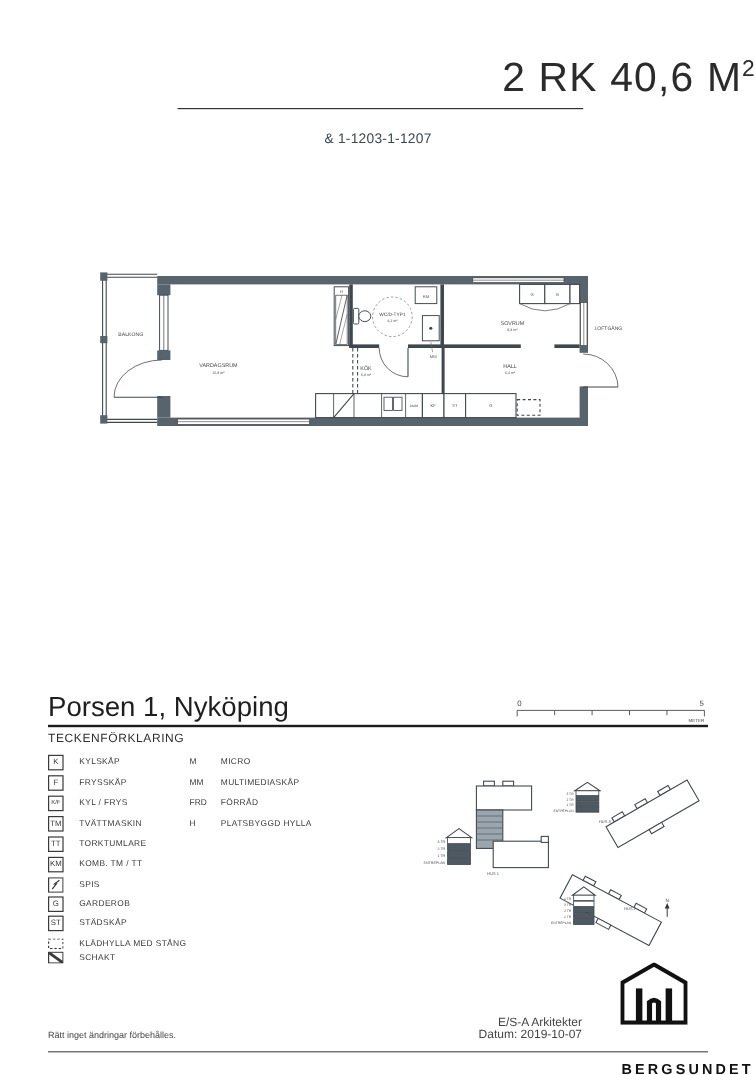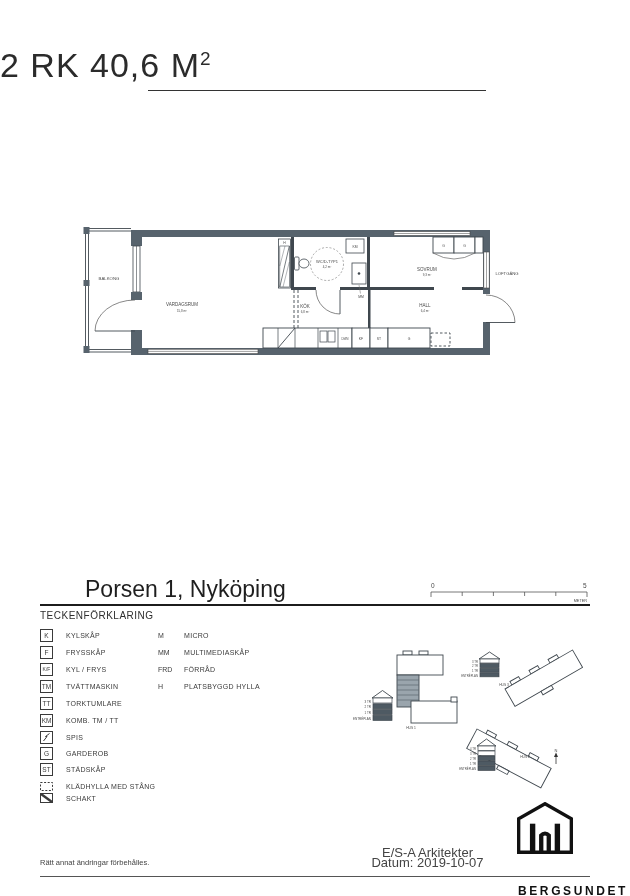--- a/index.html
+++ b/index.html
@@ -1,60 +1,61 @@
 <!DOCTYPE html>
 <html><head>
 <meta charset="utf-8">
 <style>
   html,body{margin:0;padding:0;background:#fff;}
   .page{position:relative;width:630px;height:896px;background:#ffffff;overflow:hidden;
         font-family:"Liberation Sans",sans-serif;color:#3c3c3c;}
   .abs{position:absolute;}
   
-  .title{top:46px;left:0;width:100%;text-align:left;font-size:34px;font-weight:400;
+  .title{top:46px;left:0;width:100%;text-align:right;font-size:34px;font-weight:400;
          color:#2b2b2b;letter-spacing:1px;}
   .title sup{font-size:19px;}
   .title-rule{top:90px;left:148px;width:338px;border-top:1.6px solid #333;}
   .sub{left:0;width:100%;text-align:center;font-size:11.5px;color:#3d4652;letter-spacing:.2px;}
   .sub1{top:96px;} .sub2{top:110px;}
   
   .plan{left:82px;top:218px;}
   .site{left:353px;top:633px;}
   svg text{font-family:"Liberation Sans",sans-serif;fill:#4a4a4a;}
   
-  .proj-title{left:40px;top:576px;font-size:23px;color:#1e1e1e;margin-left:45px;}
+  .proj-title{left:40px;top:576px;font-size:23px;color:#1e1e1e;}
   .scalebar{left:430px;top:582px;}
   .sect-rule{top:604px;left:40px;width:550px;border-top:2px solid #1c1c1c;}
   .legend-head{left:40px;top:610px;font-size:10px;letter-spacing:.5px;color:#2e2e2e;}
   .lrow{left:40px;display:flex;align-items:center;height:14px;}
   .lrow2{left:158px;display:flex;align-items:center;height:14px;}
   .sym{width:13px;height:13px;border:1px solid #3a3a3a;display:flex;align-items:center;
        justify-content:center;font-size:6.5px;color:#3a3a3a;flex:0 0 auto;box-sizing:border-box;}
   .sym.small{font-size:5px;}
   .symtxt{width:26px;font-size:7px;color:#3a3a3a;flex:0 0 auto;}
   .llab{margin-left:13px;font-size:7px;letter-spacing:.3px;color:#3a3a3a;white-space:nowrap;}
   .r0{top:628px}.r1{top:645px}.r2{top:662px}.r3{top:679px}.r4{top:696px}.r5{top:713px}
   .r6{top:730px}.r7{top:746px}.r8{top:762px}.r9{top:779px}.r10{top:791px}
   .symwrap{width:13px;display:flex;justify-content:center;flex:0 0 auto;}
   
   .note1{left:40px;top:826px;font-size:7.5px;line-height:10px;color:#444;}
   .note2{left:40px;top:858px;font-size:7.5px;color:#444;}
-  .arch{left:370px;top:848px;width:115px;text-align:center;font-size:13px;line-height:10px;color:#444;}
+  .arch{left:370px;top:848px;width:115px;text-align:right;font-size:10px;line-height:10px;color:#444;}
   .logo{left:517px;top:802px;}
   .brand{left:491px;top:884px;width:104px;text-align:center;font-size:12px;font-weight:bold;
          letter-spacing:2.6px;color:#111;white-space:nowrap;padding-left:27px;}
   .bot-rule{top:876px;left:40px;width:550px;border-top:1px solid #555;}
 </style>
 </head>
 <body>
 
 <div class="page">
 
   <div class="abs title"><span>2 RK 40,6 M</span><sup>2</sup></div>
   <div class="abs title-rule"></div>
+  <div class="abs sub sub2">&amp; 1-1203-1-1207</div>
 
   <svg class="abs plan" width="442" height="147" viewBox="0 0 442 147">
 
     <g stroke="#3f474e" stroke-width="0.9" fill="none">
       <line x1="3.5" y1="10" x2="3.5" y2="134"></line>
         <line x1="6.5" y1="10" x2="6.5" y2="134"></line>
       <line x1="3" y1="10.5" x2="49" y2="10.5"></line>
         <line x1="3" y1="13" x2="49" y2="13"></line>
       <line x1="3" y1="131.5" x2="49" y2="131.5"></line>
         <line x1="3" y1="134" x2="49" y2="134"></line>
@@ -342,21 +343,21 @@
       <text x="123" y="137" font-size="2.8" text-anchor="end">ENTRÉPLAN</text>
     </g>
 
     <g>
       <text x="203" y="119" font-size="4" text-anchor="middle" fill="#333">N</text>
       <line x1="203" y1="131" x2="203" y2="122" stroke="#333" stroke-width="0.8"></line>
       <polygon points="201,124 203,119.5 205,124" fill="#333"></polygon>
     </g>
   </svg>
 
-  <div class="abs note2">Rätt annat ändringar förbehålles.</div>
+  <div class="abs note2">Rätt inget ändringar förbehålles.</div>
   <div class="abs arch">
     <div>E/S-A Arkitekter</div>
     <div>Datum: 2019-10-07</div>
   </div>
   <svg class="abs logo" width="56" height="52" viewBox="0 0 52 48">
     <path d="M26 1.5 L50.5 15.5 V46.5 H1.5 V15.5 Z" fill="none" stroke="#111" stroke-width="3.2"></path>
     <rect x="12" y="20" width="5" height="26.5" fill="#111"></rect>
     <rect x="35" y="20" width="5" height="26.5" fill="#111"></rect>
     <path d="M20.5 46.5 V30 Q26 24.5 31.5 30 V46.5 H27.5 V31.5 Q26 30.2 24.5 31.5 V46.5 Z" fill="#111"></path>
   </svg>

